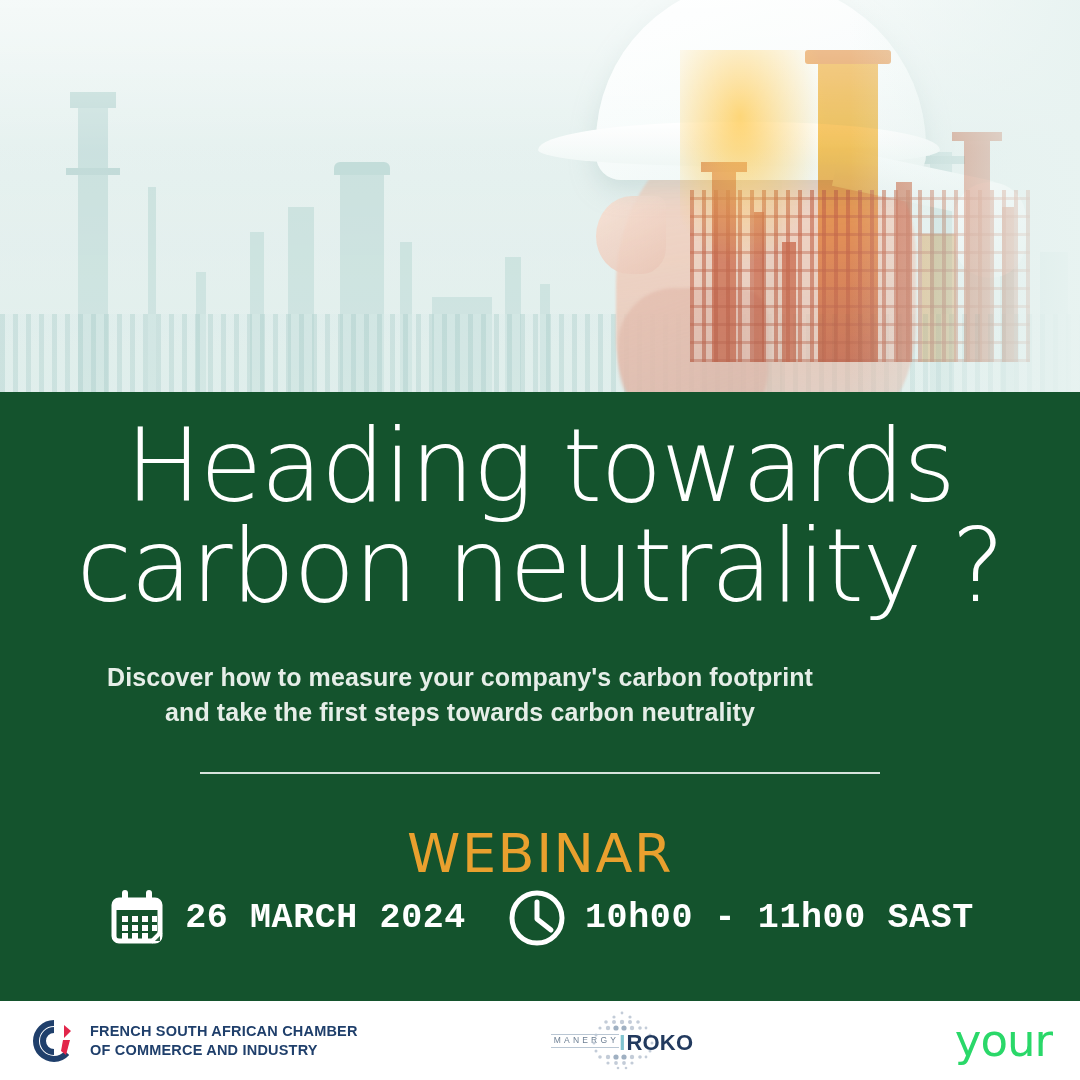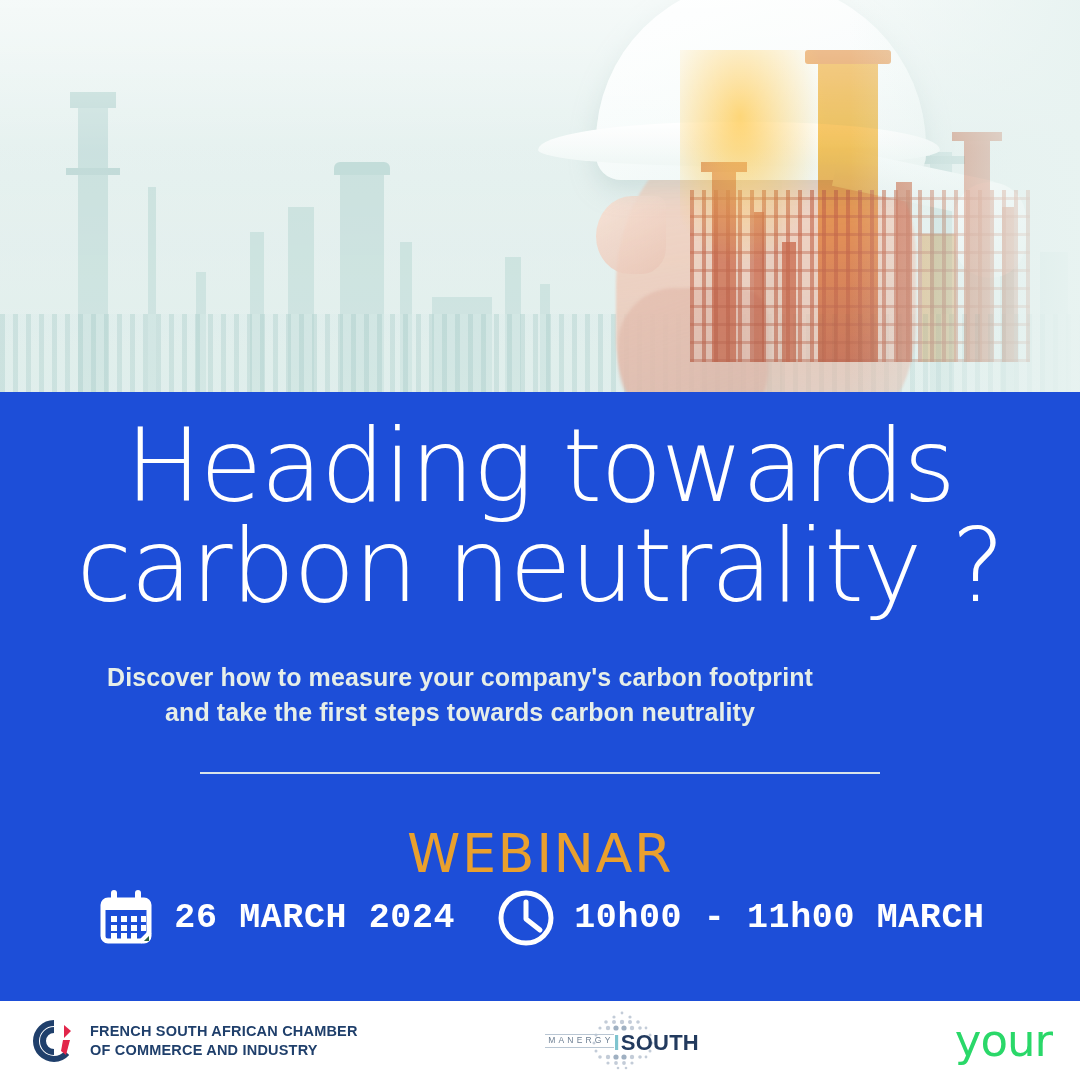--- a/index.html
+++ b/index.html
@@ -183,21 +183,21 @@
     width:230px; height:392px;
     background:linear-gradient(270deg, rgba(232,243,241,.95), rgba(232,243,241,0));
   }
 
   
   .body-green {
     position:absolute;
     left:0; top:392px;
     width:1080px;
     height:609px;
-    background:#1d4ed8;
+    background:#14532d;
     padding-left:8px;
   }
   .headline {
     position:absolute;
     left:0; top:24px;
     width:1080px;
     text-align:center;
     color:#ffffff;
     font-size:101px;
     line-height:.99;
@@ -415,21 +415,21 @@
           <path d="M45 55 L55 45" stroke="#ffffff" stroke-width="4"></path>
         </svg>
         <span class="meta-text">26 MARCH 2024</span>
       </div>
 
       <div class="meta-item">
         <svg class="icon-clock" width="62" height="62" viewBox="0 0 62 62">
           <circle cx="31" cy="31" r="25" fill="none" stroke="#ffffff" stroke-width="5"></circle>
           <path d="M31 15 L31 32 L45 43" fill="none" stroke="#ffffff" stroke-width="5" stroke-linecap="round" stroke-linejoin="round"></path>
         </svg>
-        <span class="meta-text">10h00 - 11h00 MARCH</span>
+        <span class="meta-text">10h00 - 11h00 SAST</span>
       </div>
 
     </div>
   </div>
 
   <div class="footer">
 
     <div class="logo-fsacci">
       <svg width="48" height="44" viewBox="0 0 48 44">
         <path d="M24 4 A18 18 0 1 0 24 40 A18 18 0 0 0 37 34" fill="none" stroke="#1f3f6b" stroke-width="6"></path>
@@ -476,20 +476,20 @@
             <circle cx="50" cy="54" r="1.9"></circle>
           <circle cx="58" cy="54" r="1.9"></circle>
             <circle cx="66" cy="54" r="1.6"></circle>
           <circle cx="52" cy="59" r="1.3"></circle>
             <circle cx="60" cy="59" r="1.3"></circle>
         </g>
       </svg>
       <div class="iroko-manergy">MANERGY</div>
       <div class="iroko-word">
         <span class="i-bar">I</span>
-          <span>SOUTH</span>
+          <span>ROKO</span>
       </div>
     </div>
 
     <div class="logo-orki">your</div>
   </div>
 
 </div>
 
 </body></html>

